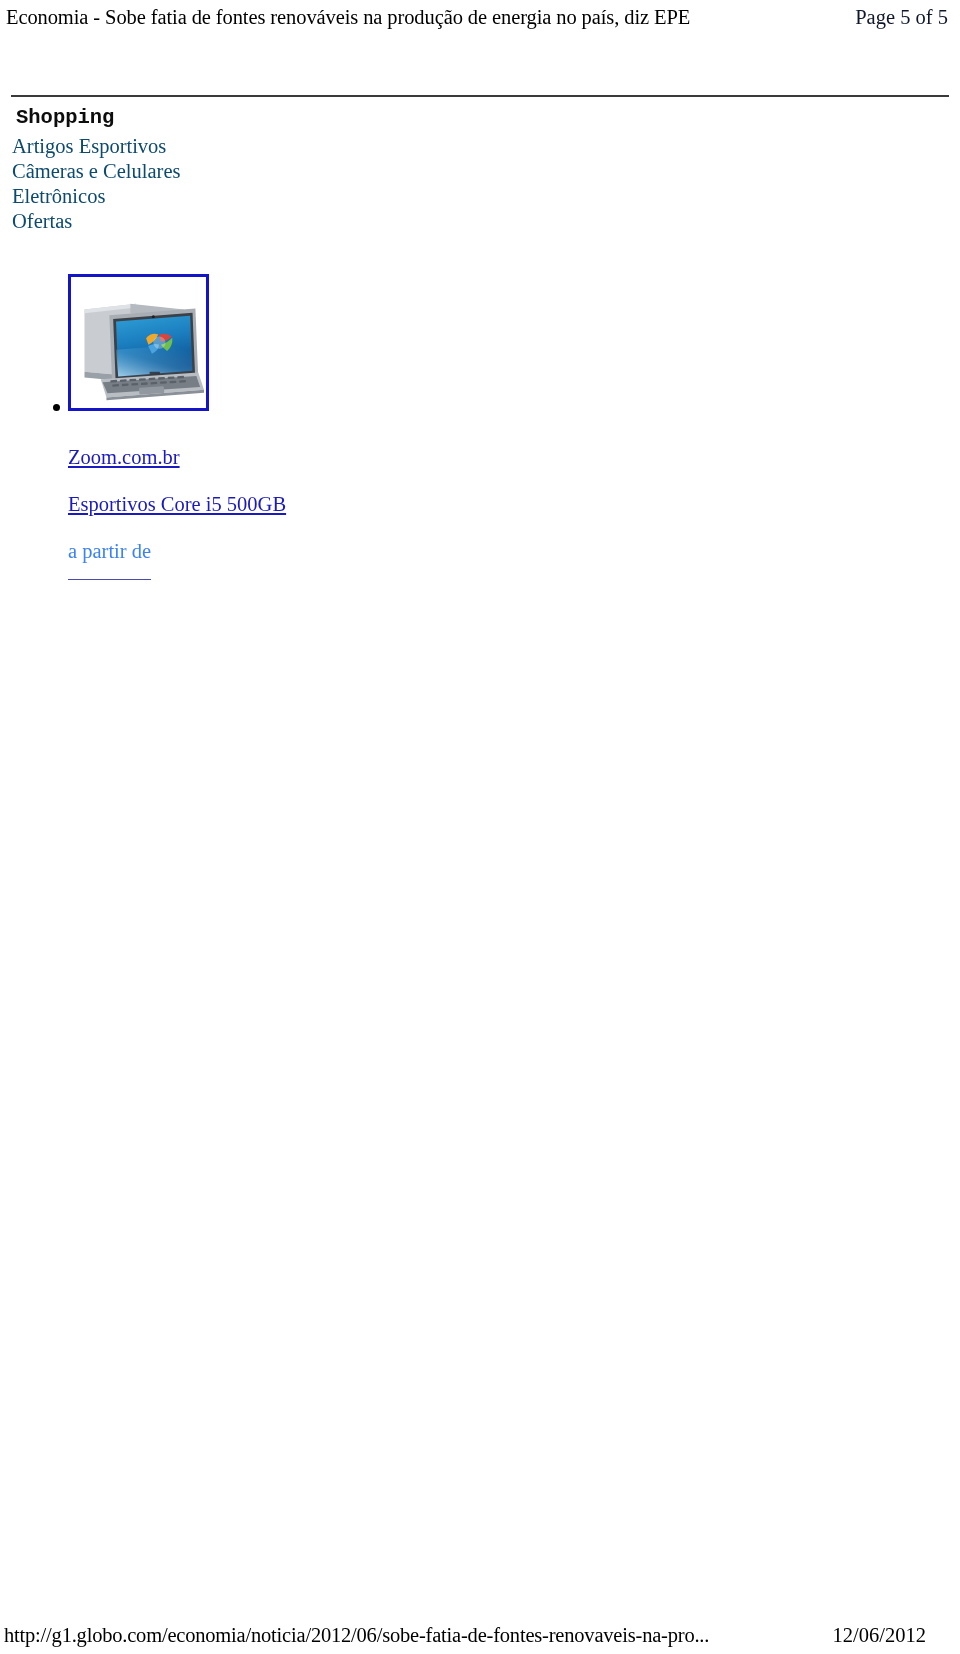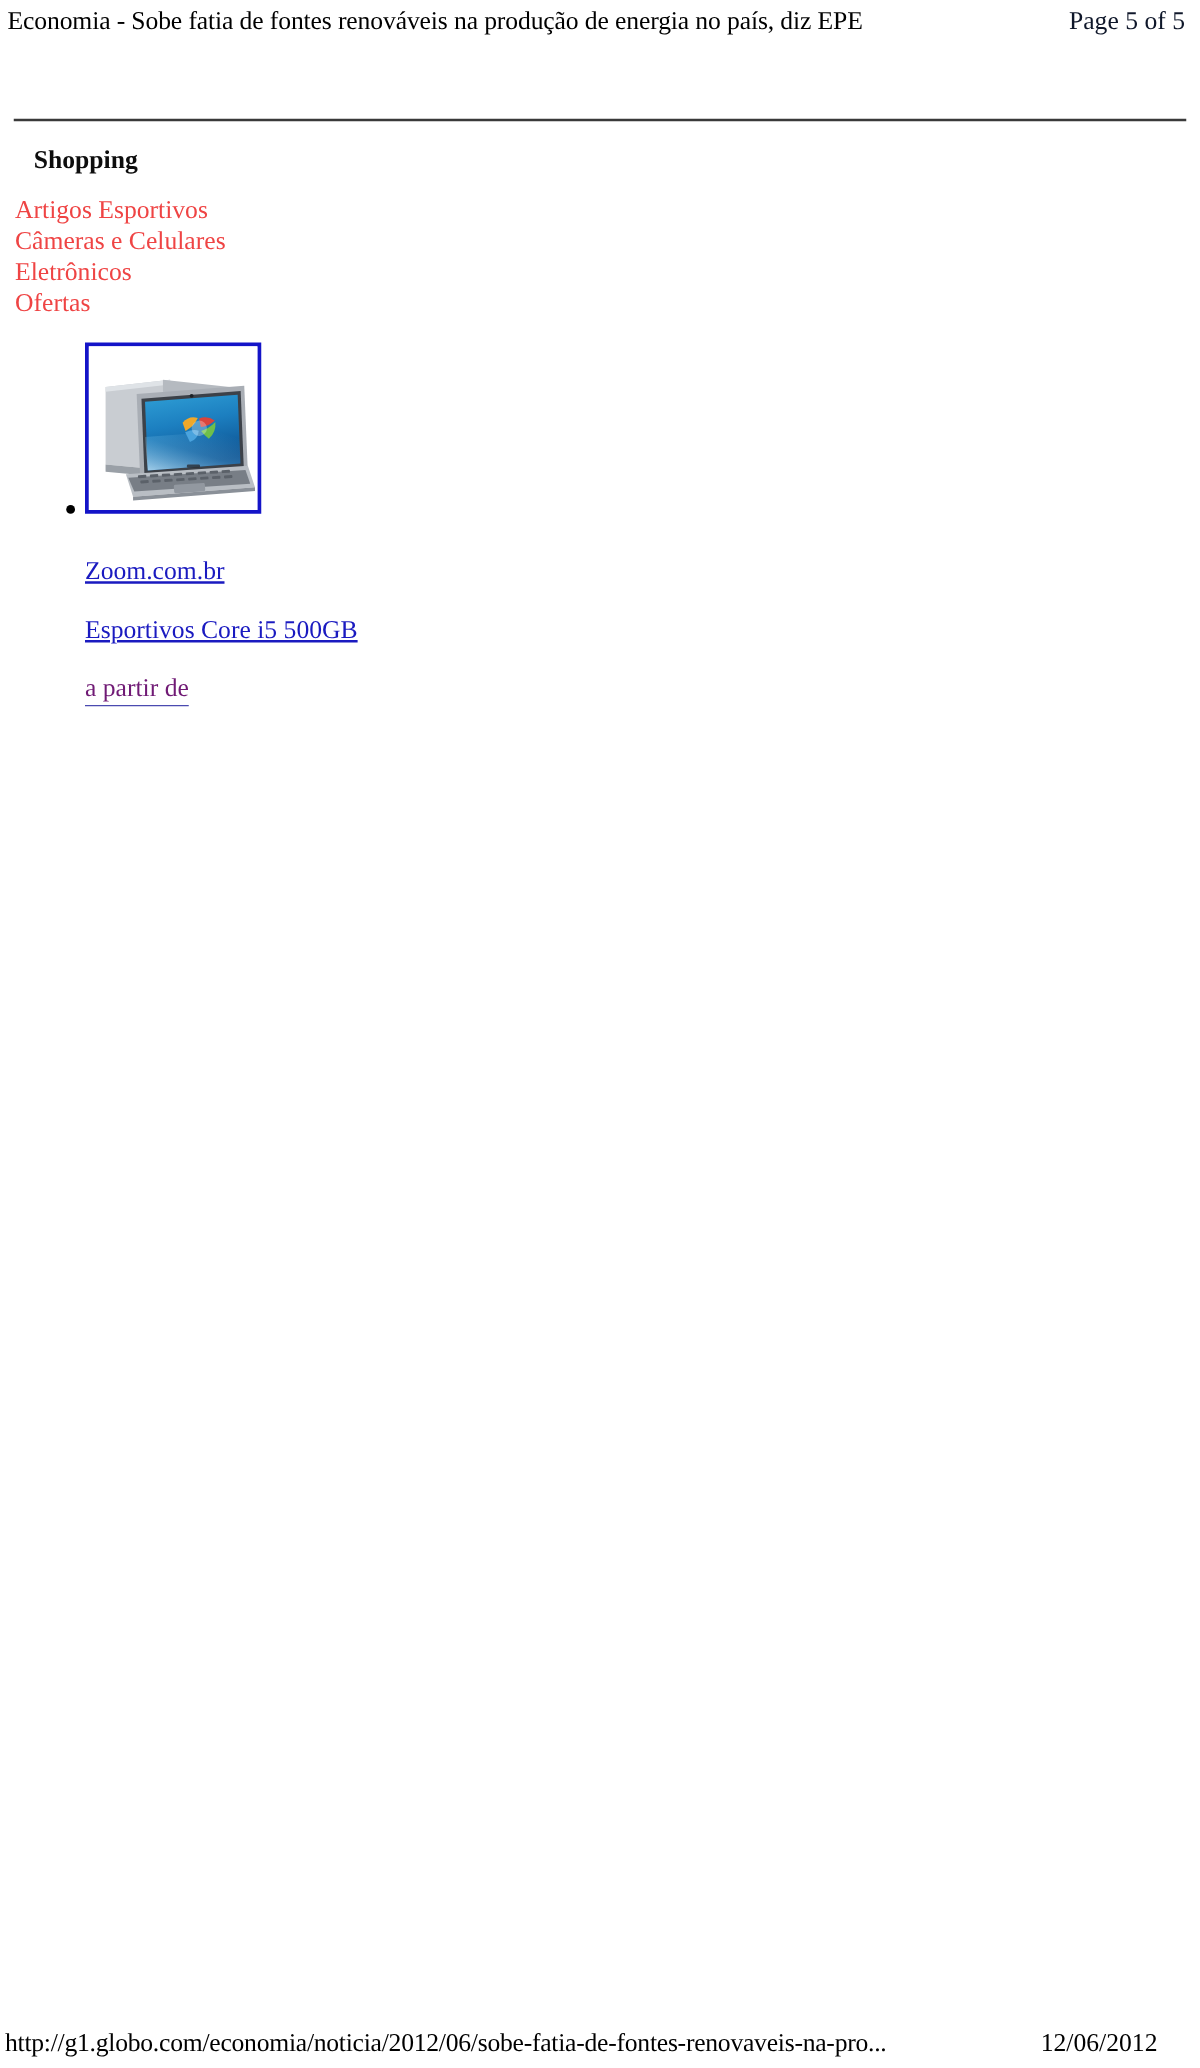--- a/index.html
+++ b/index.html
@@ -59,32 +59,33 @@
     position: absolute;
     top: 101px;
     left: 12px;
     width: 400px;
   }
   .widget-heading {
     font-size: 20.5px;
     line-height: 25px;
     font-weight: bold;
     color: #0d0d0d;
-    margin: 15px;
-    white-space: nowrap;
+    margin: 4px;
+    white-space: nowrap;
+    font-family: Liberation Mono, monospace;
   }
   .nav-list {
     list-style: none;
     margin: 0;
     padding: 0;
   }
   .nav-list li {
     font-size: 20.5px;
     line-height: 25px;
-    color: #ef4444;
+    color: #0c4a6e;
     white-space: nowrap;
   }
 
   
   .product-block {
     position: absolute;
     top: 265px;
     left: 0;
     width: 480px;
   }
@@ -125,24 +126,24 @@
     font-size: 20.5px;
     line-height: 24px;
     color: #1a1ac0;
     text-decoration: underline;
     white-space: nowrap;
     width: fit-content;
   }
   .product-link.merchant { margin-bottom: 23px; text-decoration: underline; }
   .product-link.title    { margin-bottom: 23px; }
   .product-link.price-prefix {
-    color: #701a75;
+    color: #3b82f6;
     text-decoration: none;
     border-bottom: 1.5px solid #4a4ab0;
-    padding-bottom: 1px;
+    padding-bottom: 16px;
     text-align: center;
   }
 
   
   .print-footer {
     position: absolute;
     bottom: 6px;
     left: 0;
     width: 932px;
     display: flex;

